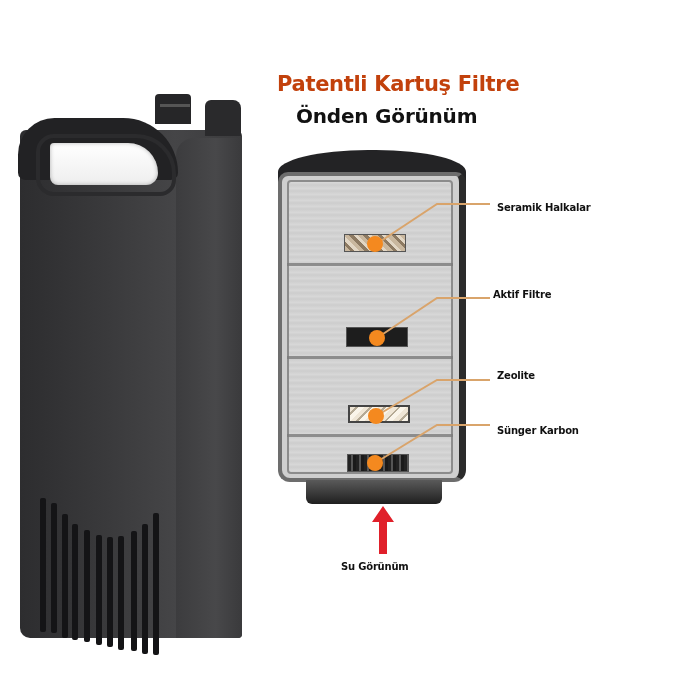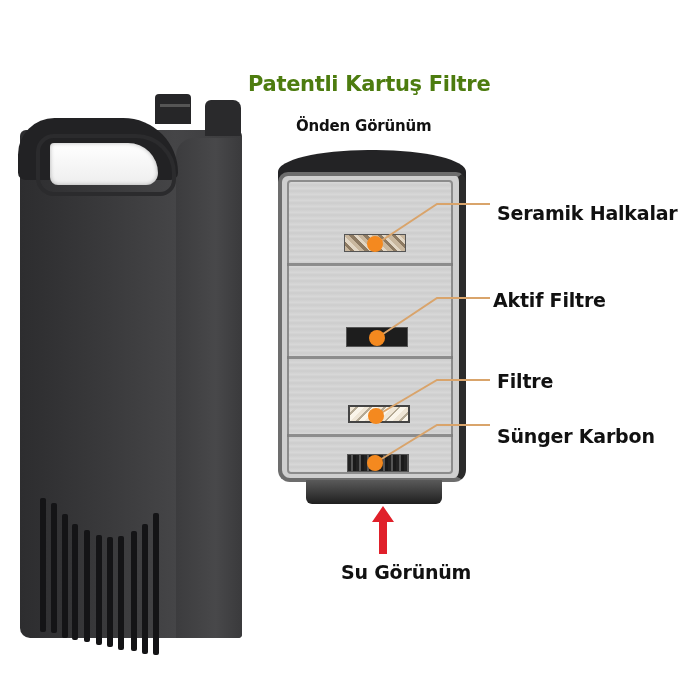--- a/index.html
+++ b/index.html
@@ -5,26 +5,26 @@
     html, body { margin: 0; padding: 0; }
     body {
       width: 700px; height: 700px; background: #ffffff;
       position: relative; overflow: hidden;
       font-family: "DejaVu Sans", "Liberation Sans", sans-serif;
     }
     .abs { position: absolute; }
 
     
     .title {
-      left: 248px; top: 72px; width: 260px;
-      font-size: 21px; font-weight: bold; color: #4d7c0f;
+      left: 277px; top: 72px; width: 260px;
+      font-size: 21px; font-weight: bold; color: #c2410c;
       letter-spacing: -0.3px; white-space: nowrap;
     }
     .subtitle {
-      left: 296px; top: 117px; font-size: 15px; font-weight: bold;
+      left: 296px; top: 104px; font-size: 20px; font-weight: bold;
       color: #111; white-space: nowrap; letter-spacing: -0.2px;
     }
 
     
     .device { left: 0; top: 0; width: 270px; height: 700px; }
     .dev-body {
       left: 20px; top: 130px; width: 222px; height: 508px;
       background: linear-gradient(90deg, #2d2d2f 0%, #3a3a3c 40%, #454547 70%, #3b3b3d 100%);
       border-radius: 6px 6px 4px 10px;
     }
@@ -85,21 +85,21 @@
     .media-carbon  { left: 346px; top: 327px; background: #1d1d1d; height: 20px; }
     .media-zeolite { left: 348px; top: 405px; background: repeating-linear-gradient(135deg, #efe6d6 0 4px, #b5aa95 4px 6px, #faf5ea 6px 10px); border: 2px solid #444; }
     .media-sponge  { left: 347px; top: 454px; background: repeating-linear-gradient(90deg, #222 0 3px, #555 3px 5px, #1a1a1a 5px 8px); height: 18px; }
     .dot {
       width: 16px; height: 16px; border-radius: 50%; background: #f4891f;
     }
     svg.leaders { left: 0; top: 0; width: 700px; height: 700px; pointer-events: none; }
 
     
     .label {
-      font-size: 19px; font-weight: bold; color: #111; white-space: nowrap;
+      font-size: 10px; font-weight: bold; color: #111; white-space: nowrap;
       letter-spacing: -0.2px;
     }
     .inlet-arrow { left: 372px; top: 506px; width: 22px; height: 48px; }
     .inlet-label { left: 341px; top: 561px; }
   </style>
 </head>
 <body>
 
 <div class="abs title">Patentli Kartuş Filtre</div>
 <div class="abs subtitle">Önden Görünüm</div>
@@ -149,19 +149,19 @@
   </g>
 </svg>
 
 <div class="abs dot" style="left:367px; top:236px;"></div>
 <div class="abs dot" style="left:369px; top:330px;"></div>
 <div class="abs dot" style="left:368px; top:408px;"></div>
 <div class="abs dot" style="left:367px; top:455px;"></div>
 
 <div class="abs label" style="left:497px; top:202px;">Seramik Halkalar</div>
 <div class="abs label" style="left:493px; top:289px;">Aktif Filtre</div>
-<div class="abs label" style="left:497px; top:370px;">Filtre</div>
+<div class="abs label" style="left:497px; top:370px;">Zeolite</div>
 <div class="abs label" style="left:497px; top:425px;">Sünger Karbon</div>
 
 <svg class="abs inlet-arrow" viewBox="0 0 22 48">
   <polygon points="11,0 22,16 15,16 15,48 7,48 7,16 0,16" fill="#e0202a"></polygon>
 </svg>
 <div class="abs label inlet-label">Su Görünüm</div>
 
 </body></html>

